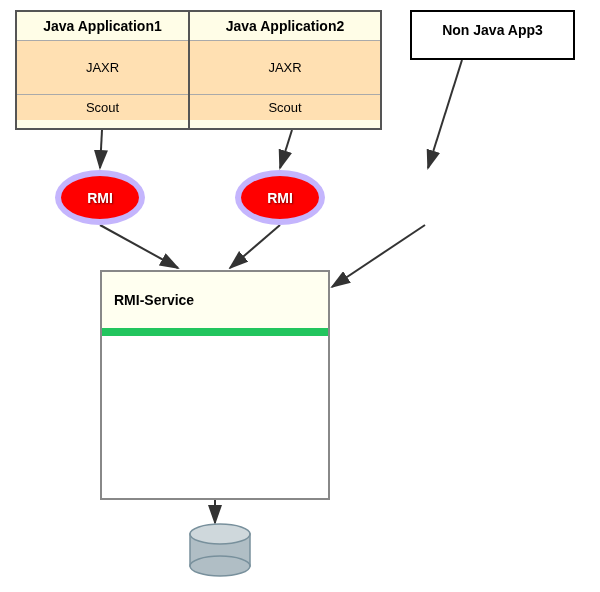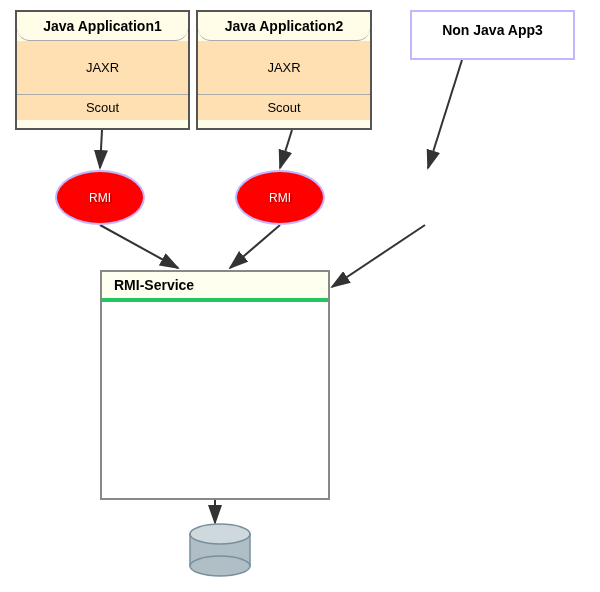--- a/index.html
+++ b/index.html
@@ -25,73 +25,72 @@
       background: #fffde7;
       text-align: center;
     }
 
     .app-title {
       background: #fffde7;
       border-bottom: 1px solid #aaa;
       padding: 6px 10px;
       font-size: 14px;
       font-weight: bold;
-      border-radius: 13px;
     }
 
     .app-layer {
       background: #ffe0b2;
       border-bottom: 1px solid #aaa;
       padding: 19px 10px;
       font-size: 13px;
     }
 
     .app-layer-bottom {
       background: #ffe0b2;
       padding: 5px 4px;
       font-size: 13px;
     }
 
     
     .non-java-box {
       position: absolute;
-      border: 2px solid #c4b5fd;
+      border: 2px solid #000000;
       background: white;
       padding: 10px 20px;
       font-size: 14px;
       font-weight: bold;
       text-align: center;
     }
 
     
     .protocol-ellipse {
       position: absolute;
       background: red;
-      border: 2px solid #c4b5fd;
+      border: 6px solid #c4b5fd;
       border-radius: 50%;
       display: flex;
       align-items: center;
       justify-content: center;
-      font-size: 12px;
-      font-weight: normal;
+      font-size: 14px;
+      font-weight: bold;
       color: white;
       text-shadow: 1px 1px 2px rgba(0,0,0,0.5);
     }
 
     
     .rmi-service-box {
       position: absolute;
       border: 2px solid #888;
       background: transparent;
     }
 
     .rmi-service-title {
       background: #fffff0;
-      border-bottom: 4px solid #22c55e;
-      padding: 5px 12px;
+      border-bottom: 8px solid #22c55e;
+      padding: 20px 12px;
       font-size: 14px;
       font-weight: bold;
       text-align: left;
     }
 
     .rmi-service-body {
       background: #b2ebf2;
       display: flex;
       align-items: center;
       justify-content: center;
@@ -134,21 +133,21 @@
 
     <line x1="215" y1="500" x2="215" y2="523" stroke="#333" stroke-width="2" marker-end="url(#arrowhead)"></line>
   </svg>
 
   <div class="app-box" style="left:15px; top:10px; width:175px; height:120px;">
     <div class="app-title">Java Application1</div>
     <div class="app-layer">JAXR</div>
     <div class="app-layer-bottom">Scout</div>
   </div>
 
-  <div class="app-box" style="left:196px; top:10px; width:176px; height:120px;">
+  <div class="app-box" style="left:188px; top:10px; width:194px; height:120px;">
     <div class="app-title">Java Application2</div>
     <div class="app-layer">JAXR</div>
     <div class="app-layer-bottom">Scout</div>
   </div>
 
   <div class="non-java-box" style="left:410px; top:10px; width:165px; height:50px;">
     <span>Non Java App3</span>
   </div>
 
   <div class="protocol-ellipse" style="left:55px; top:170px; width:90px; height:55px;">

